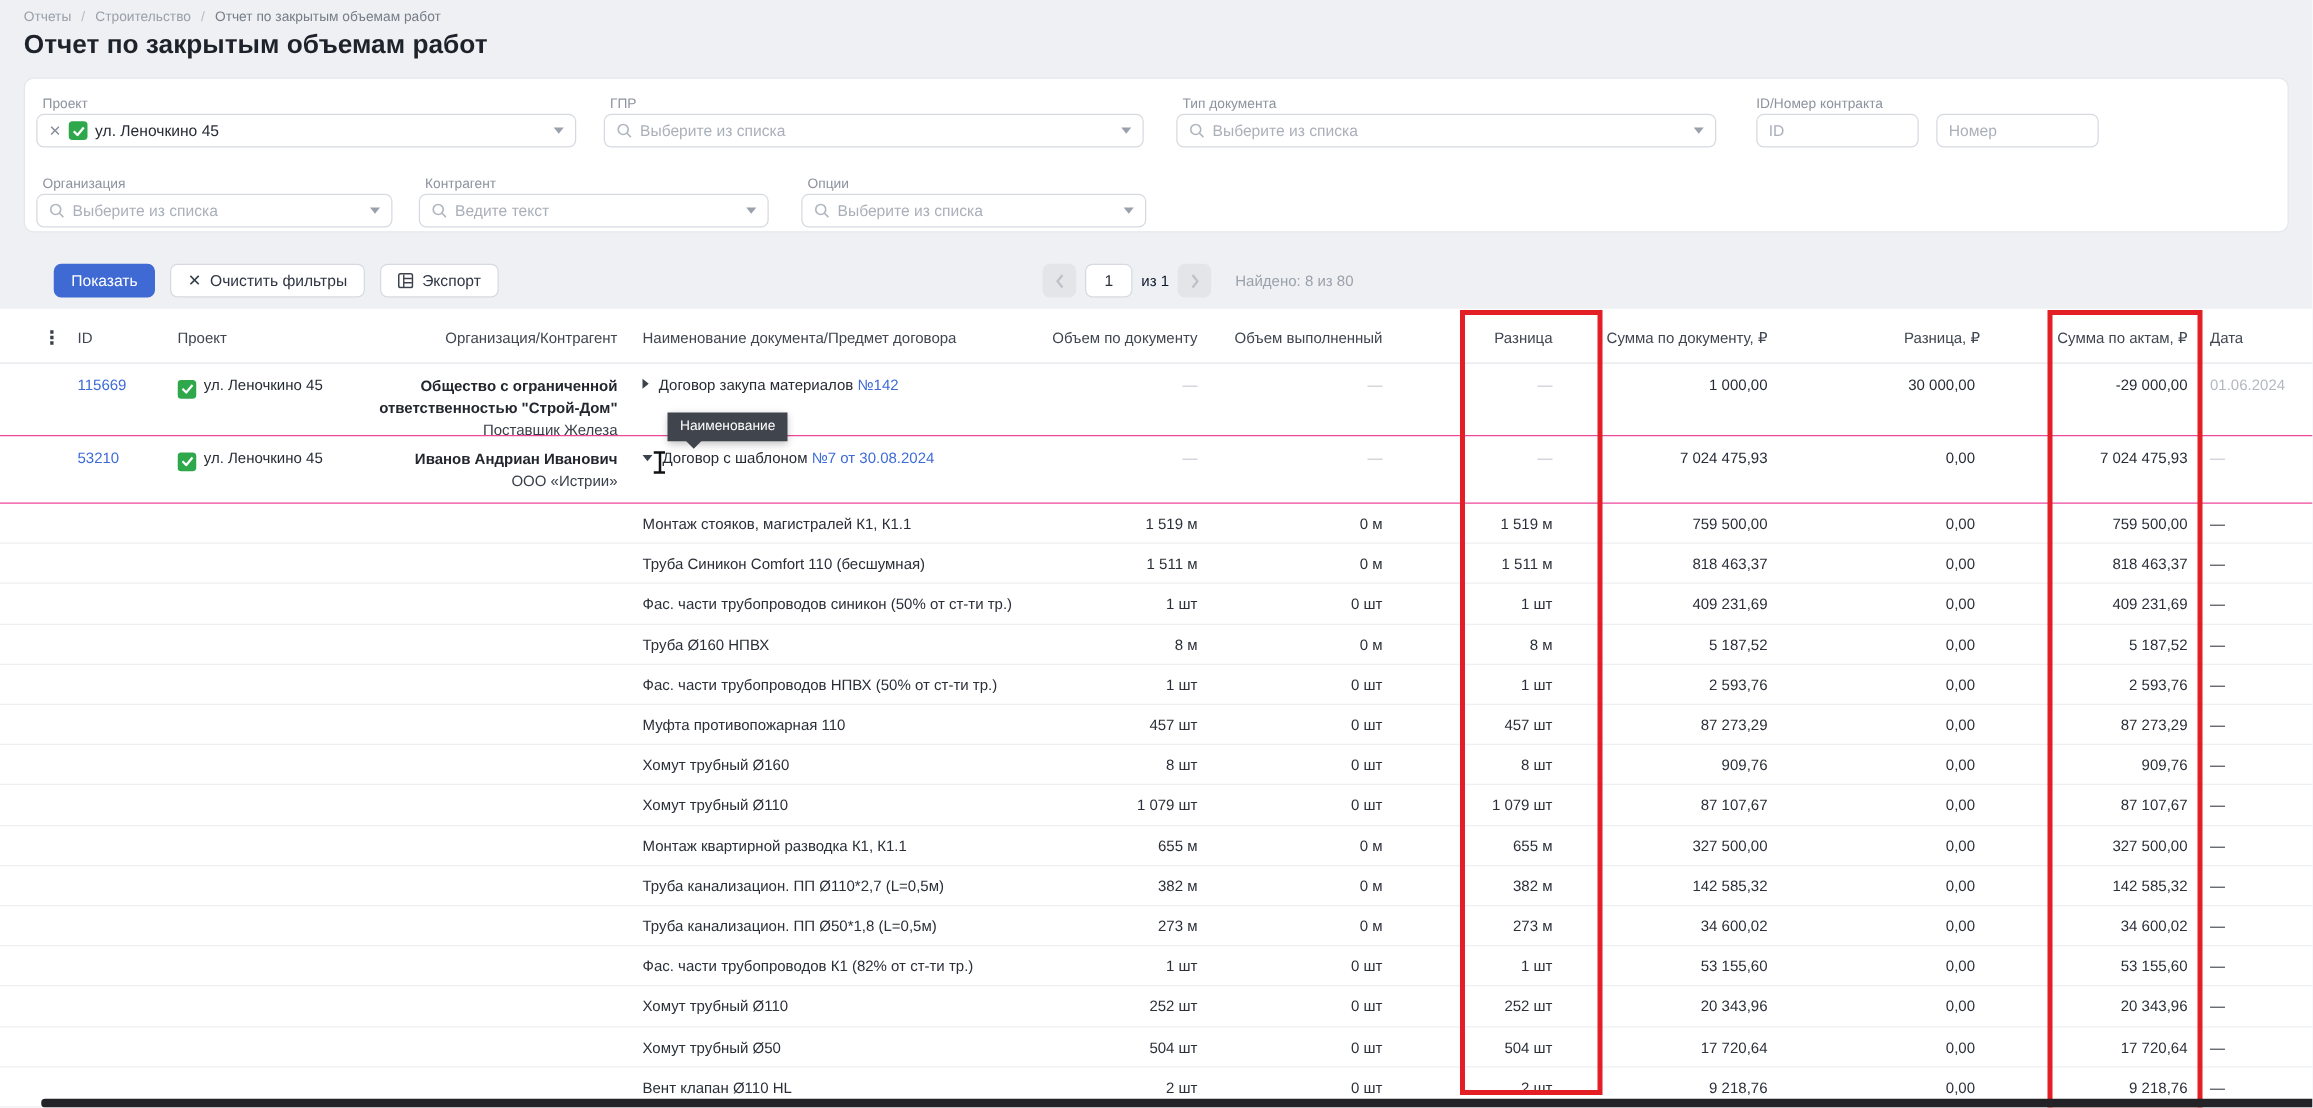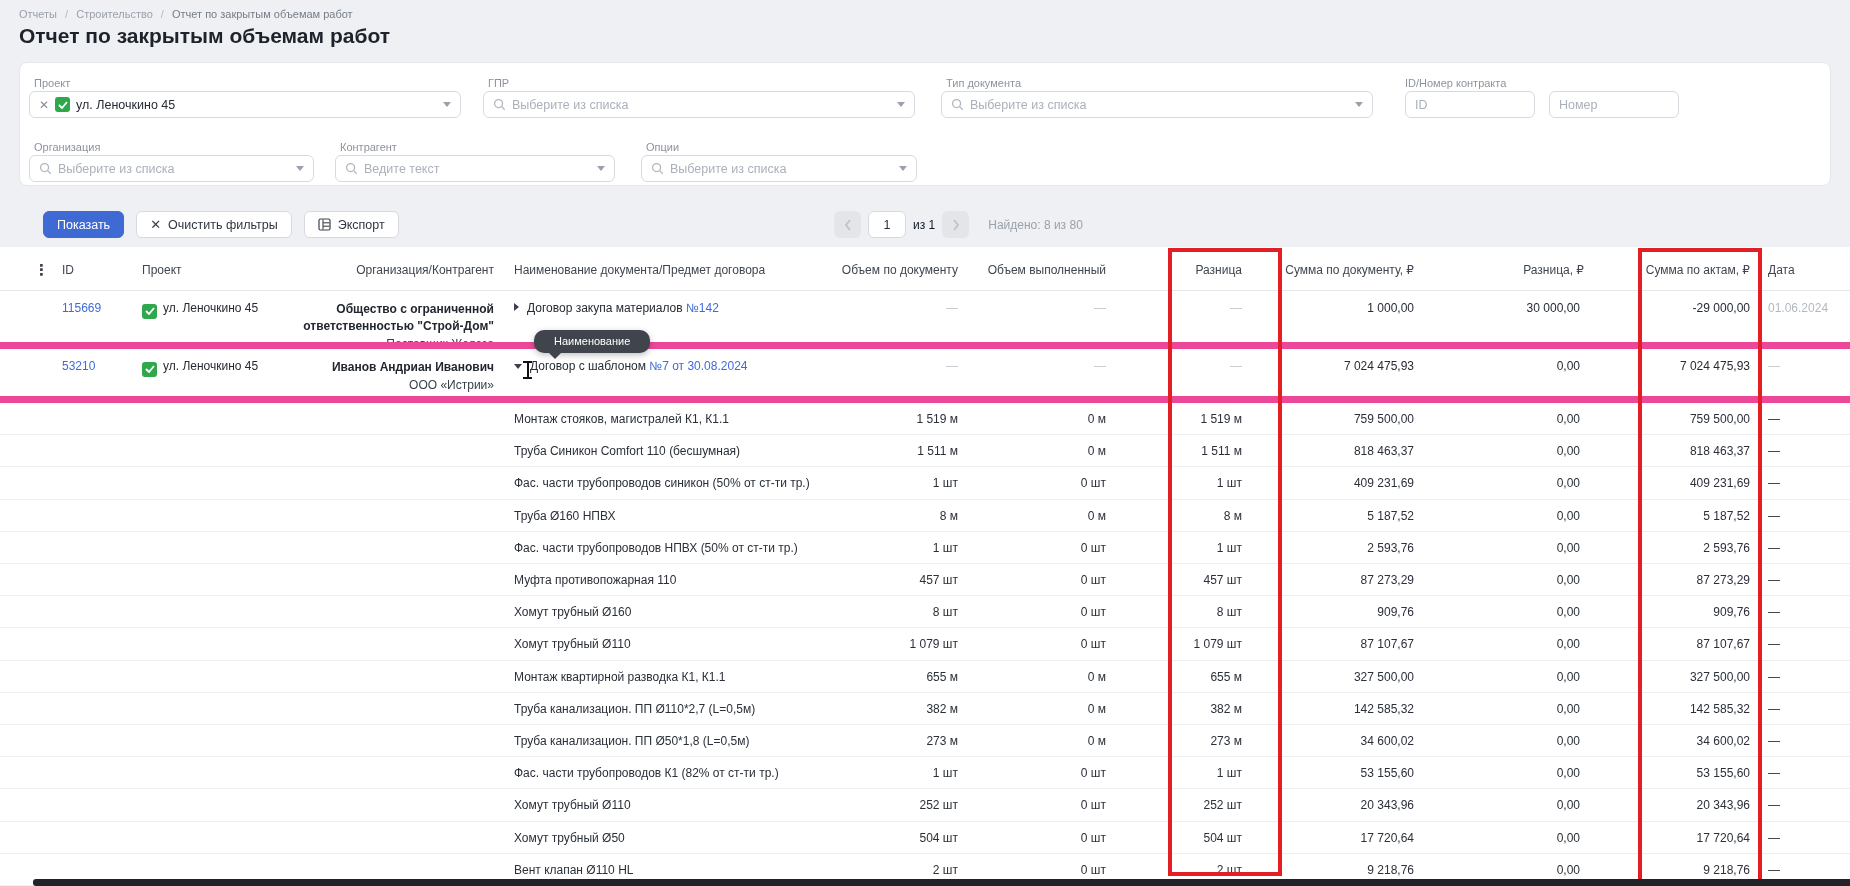--- a/index.html
+++ b/index.html
@@ -59,21 +59,21 @@
   .cell { flex:none; overflow:hidden; }
   .c1{width:52px;} .c2{width:90px; padding-left:10px;} .c3{width:158px;}
   .c4{width:208px; padding-right:14px;text-align:right;} .c5{width:330px; padding-left:6px;}
   .c6{width:124px;} .c7{width:148px;} .c8{width:136px;}
   .c9{width:172px;} .c10{width:166px;} .c11{width:170px;}
   .c12{width:96px; padding-left:14px;}
   .num { text-align:right; padding-right:4px !important; }
   .kebab { padding-left:34px !important; padding-top:14px !important; font-size:15px;
     font-weight:bold; color:#3b414c; cursor:pointer; }
 
-  .contract { border-bottom:7px solid #ec4899; }
+  .contract { border-bottom:1px solid #ec4899; }
   .contract .cell { padding-top:10px; }
   .contract.rA { height:58px; } .contract.rB { height:54px; }
   a.idlink, a.link { color:#3e6bd8; text-decoration:none; cursor:pointer; }
   .org-name { font-weight:bold; color:#22262e; white-space:normal; line-height:1.4; }
   .org-sub { color:#3a404a; margin-top:2px; }
   .tri { display:inline-block; vertical-align:1px; margin-right:8px; cursor:pointer; }
   .tri-r { width:0; height:0; border-top:4px solid transparent; border-bottom:4px solid transparent;
     border-left:5px solid #3c424d; }
   .tri-d { width:0; height:0; border-left:4px solid transparent; border-right:4px solid transparent;
     border-top:5px solid #3c424d; }
@@ -83,21 +83,21 @@
   #item-rows { display:flex; flex-direction:column; height:483px; }
   .trow.item { flex:1; border-bottom:1px solid #edeff2; }
   .item .cell { padding-top:9px; color:#2a2f38; }
 
   
   .hl-rect { position:absolute; border:4px solid #e31e24; z-index:20; pointer-events:none; }
   #hl-diff  { left:1168px; top:248px; width:114px; height:628px; }
   #hl-diff-rub { left:1638px; top:248px; width:124px; height:642px; }
 
   #tooltip { position:absolute; left:534px; top:330px; z-index:25; background:#40454d;
-    color:#fff; font-size:11px; padding:5px 20px 6px; border-radius:10px;
+    color:#fff; font-size:11px; padding:5px 10px 6px; border-radius:0;
     box-shadow:0 2px 6px rgba(0,0,0,.25); }
   #tooltip::after { content:""; position:absolute; left:14px; bottom:-6px; width:0; height:0;
     border-left:7px solid transparent; border-right:7px solid transparent;
     border-top:7px solid #40454d; }
   #ibeam { position:absolute; left:523px; top:361px; width:9px; height:18px; z-index:26; }
   #ibeam::before { content:""; position:absolute; left:3.5px; top:1px; width:2px; height:16px; background:#101114; }
   #ibeam::after { content:""; position:absolute; left:0; right:0; top:0; bottom:0;
     border-top:2px solid #101114; border-bottom:2px solid #101114; }
   #scrollbar { position:absolute; left:33px; top:879px; width:1817px; height:7px;
     background:#232227; border-radius:3px 0 0 3px; z-index:30; cursor:grab; }

